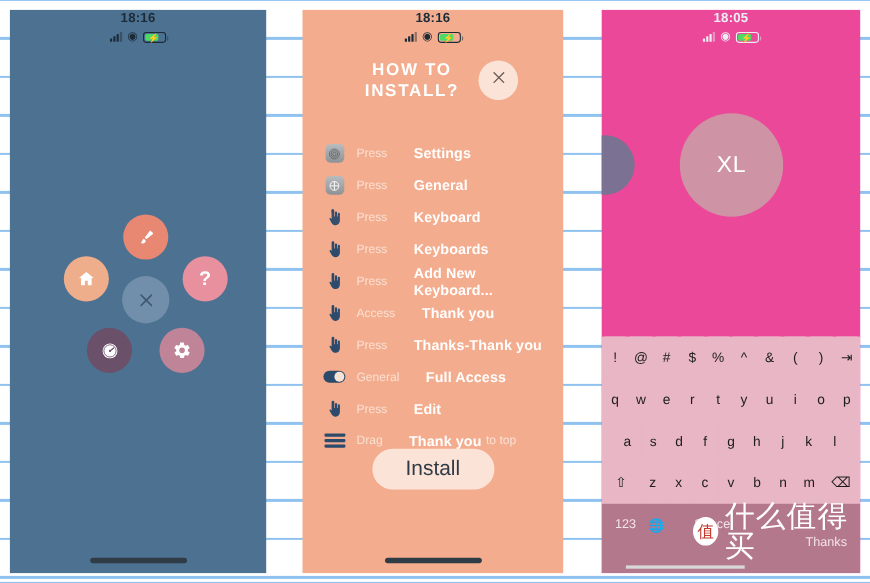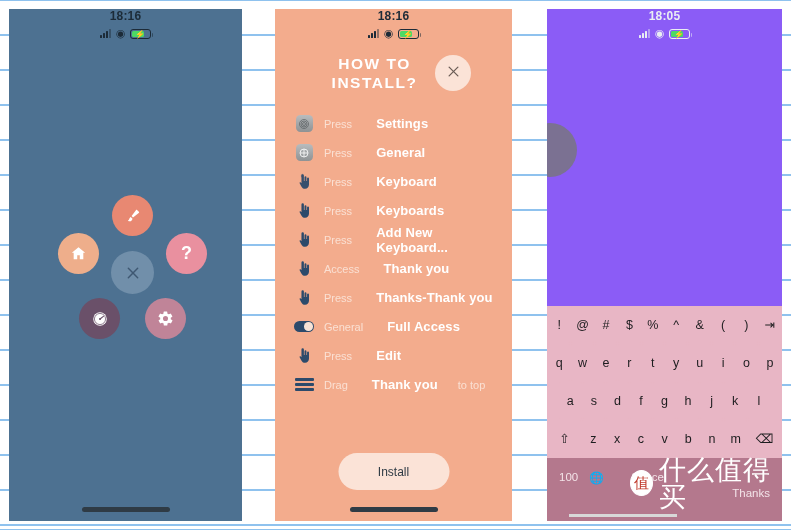--- a/index.html
+++ b/index.html
@@ -30,21 +30,21 @@
 
   
   .phone {
     position: absolute;
     top: 9px;
     height: 512px;
     overflow: hidden;
   }
   #phone-1 { left: 9px;   width: 233px; background: #4d7191; }
   #phone-2 { left: 275px; width: 237px; background: #f3ac8d; }
-  #phone-3 { left: 547px; width: 235px; background: #8b5cf6; }
+  #phone-3 { left: 547px; width: 235px; background: #ec4899; }
 
   
   .status-bar {
     position: absolute;
     top: 0; left: 0; right: 0;
     height: 30px;
     display: flex;
     align-items: center;
     justify-content: space-between;
     padding: 0 17px;
@@ -147,21 +147,21 @@
     border-radius: 50%;
     display: flex; align-items: center; justify-content: center;
     flex: 0 0 auto;
   }
   #p2-close { background: #fbe3d7; }
   #p3-close { background: #ccd5dd; }
   .close-x { display:block; }
 
   #steps {
     position: absolute;
-    top: 100px; left: 16px; right: 10px;
+    top: 116px; left: 16px; right: 10px;
   }
   .step {
     display: flex;
     align-items: center;
     height: 29px;
     gap: 0;
   }
   .step-icon {
     width: 26px;
     flex: 0 0 26px;
@@ -178,21 +178,21 @@
   .step-target {
     color: #ffffff;
     font-size: 13px;
     font-weight: bold;
     margin-left: 24px;
     letter-spacing: .1px;
   }
   .step-suffix {
     color: #fbe6db;
     font-size: 11px;
-    margin-left: 20px;
+    margin-left: 4px;
     opacity: .9;
   }
   .ios-icon {
     width: 17px; height: 17px;
     border-radius: 4.5px;
     background: linear-gradient(180deg,#b9bcbe 0%,#8e9294 100%);
     display: flex; align-items: center; justify-content: center;
   }
   .toggle-ic {
     width: 20px; height: 11px;
@@ -217,26 +217,25 @@
   #install-btn {
     position: absolute;
     left: 50%;
     transform: translateX(-50%);
     top: 399px;
     width: 111px; height: 37px;
     border-radius: 19px;
     background: #fbe3d7;
     border: none;
     color: #2f3b45;
-    font-size: 12px;
+    font-size: 19px;
     font-family: "Liberation Sans", sans-serif;
     display: flex; align-items: center; justify-content: center;
     cursor: pointer;
     padding: 0;
-    margin-top: 45px;
   }
 
   
   #p3-header {
     position: absolute;
     top: 49px; left: 0; right: 0;
     display: flex;
     align-items: center;
     justify-content: center;
     gap: 26px;
@@ -587,20 +586,21 @@
       <div class="wifi">◉</div>
       <div class="battery">
           <span class="fill"></span>
           <span class="bolt">⚡</span>
         </div>
     </div>
   </div>
 
 
   <div id="size-bubble-prev"></div>
+  <div id="size-bubble">XL</div>
 
   <div id="keyboard">
 
     <div class="kb-row">
       <div class="key">!</div>
       <div class="key">@</div>
       <div class="key">#</div>
       <div class="key">$</div>
       <div class="key">%</div>
       <div class="key">^</div>
@@ -641,21 +641,21 @@
       <div class="key">x</div>
       <div class="key">c</div>
       <div class="key">v</div>
       <div class="key">b</div>
       <div class="key">n</div>
       <div class="key">m</div>
       <div class="key wide">⌫</div>
     </div>
 
     <div class="kb-bottom">
-      <span class="b-123">100</span>
+      <span class="b-123">123</span>
       <span class="b-globe">🌐</span>
       <span class="b-space">Space</span>
       <span class="b-dot">.</span>
       <span class="b-thanks">Thanks</span>
     </div>
 
     <div id="watermark">
       <span id="wm-badge">值</span>
       <span id="wm-text">什么值得买</span>
     </div>

